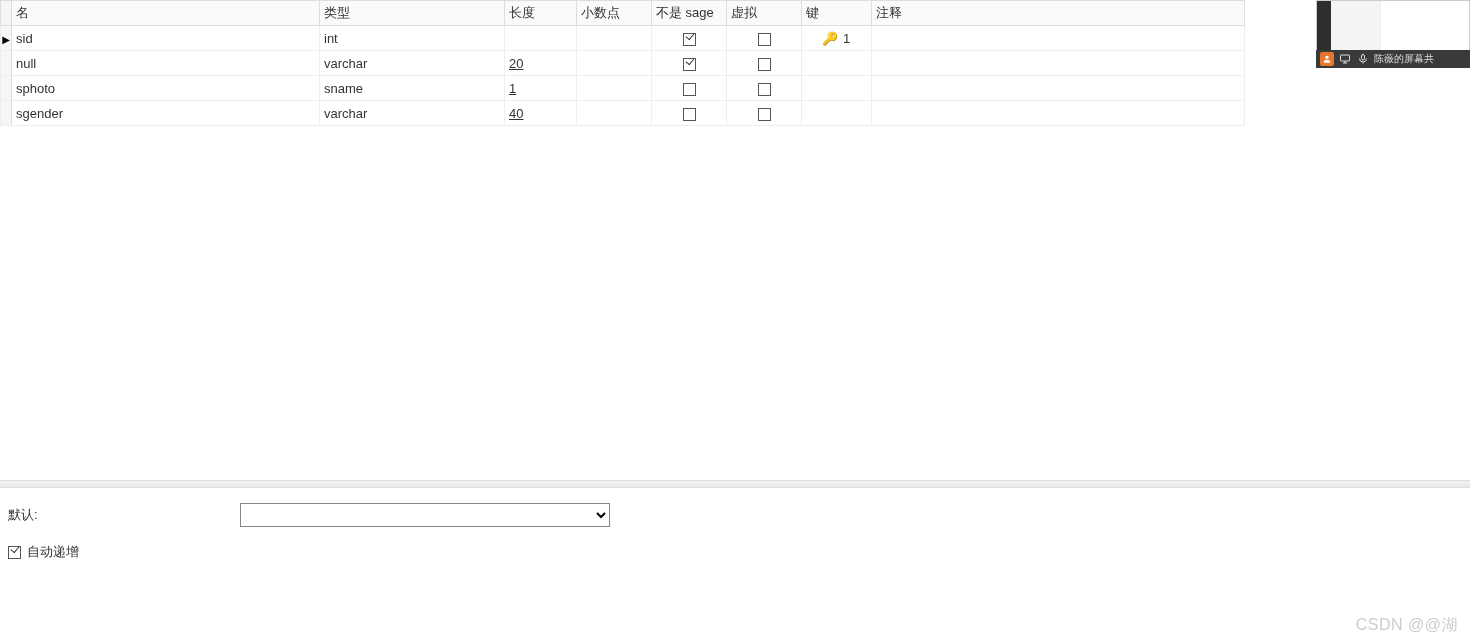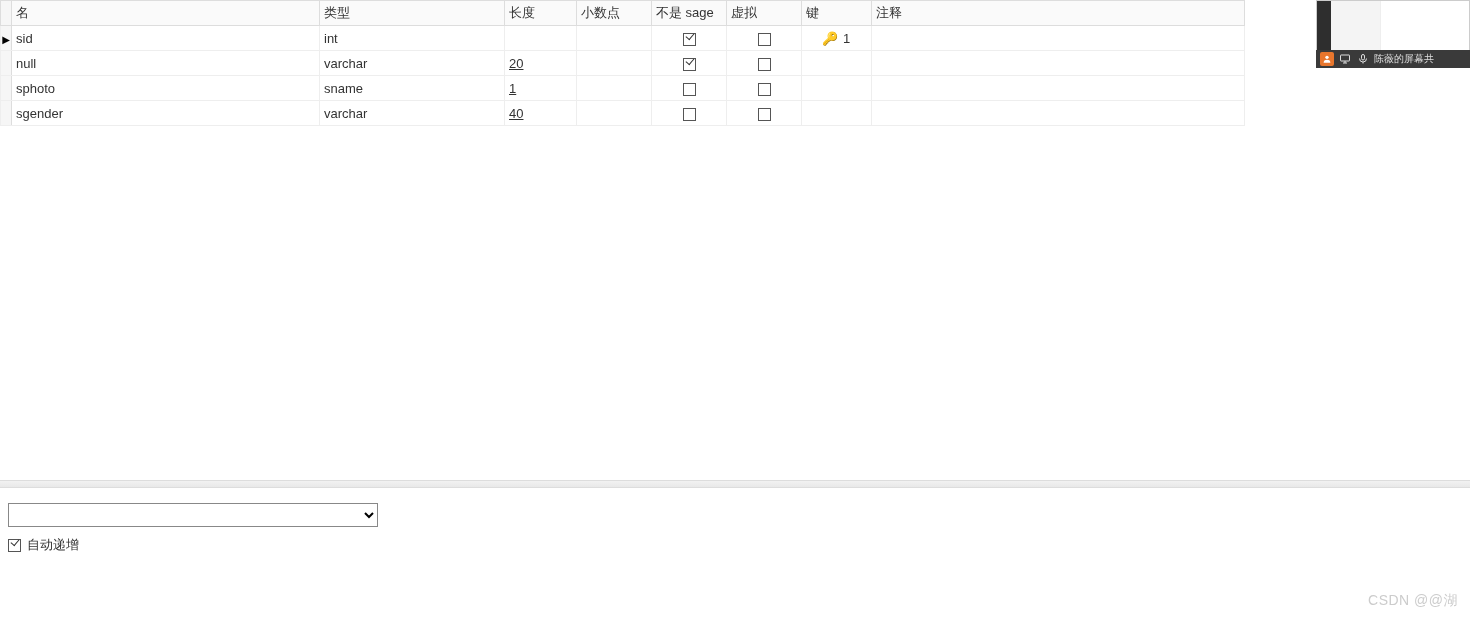--- a/index.html
+++ b/index.html
@@ -124,27 +124,28 @@
       border: 1px solid #888;
       font-family: inherit;
       font-size: 13px;
       background: #fff;
     }
     .chk-row {
       display: flex;
       align-items: center;
       gap: 6px;
       height: 30px;
+      margin-top: 7px;
     }
     .watermark {
       position: absolute;
       right: 12px;
-      bottom: 26px;
+      bottom: 0;
       color: #ccc;
-      font-size: 14px;
+      font-size: 16px;
       letter-spacing: 0.5px;
     }
     .floatwin {
       position: absolute;
       right: 0;
       top: 0;
       width: 154px;
       height: 66px;
       background: #fff;
       border: 1px solid #ccc;
@@ -272,20 +273,21 @@
           <td class="col-comm"></td>
         </tr>
       </tbody>
   </table>
 </div>
 
 <div class="divider"></div>
 
 <div class="props">
   <div class="prop-row">
+    <span class="prop-label">默认:</span>
     <select class="prop-select" value=""></select>
   </div>
   <div class="chk-row">
     <span id="chk-ai" class="chk checked"></span>
     <span>自动递增</span>
   </div>
 </div>
 
 <div class="watermark">CSDN @@湖</div>
 

